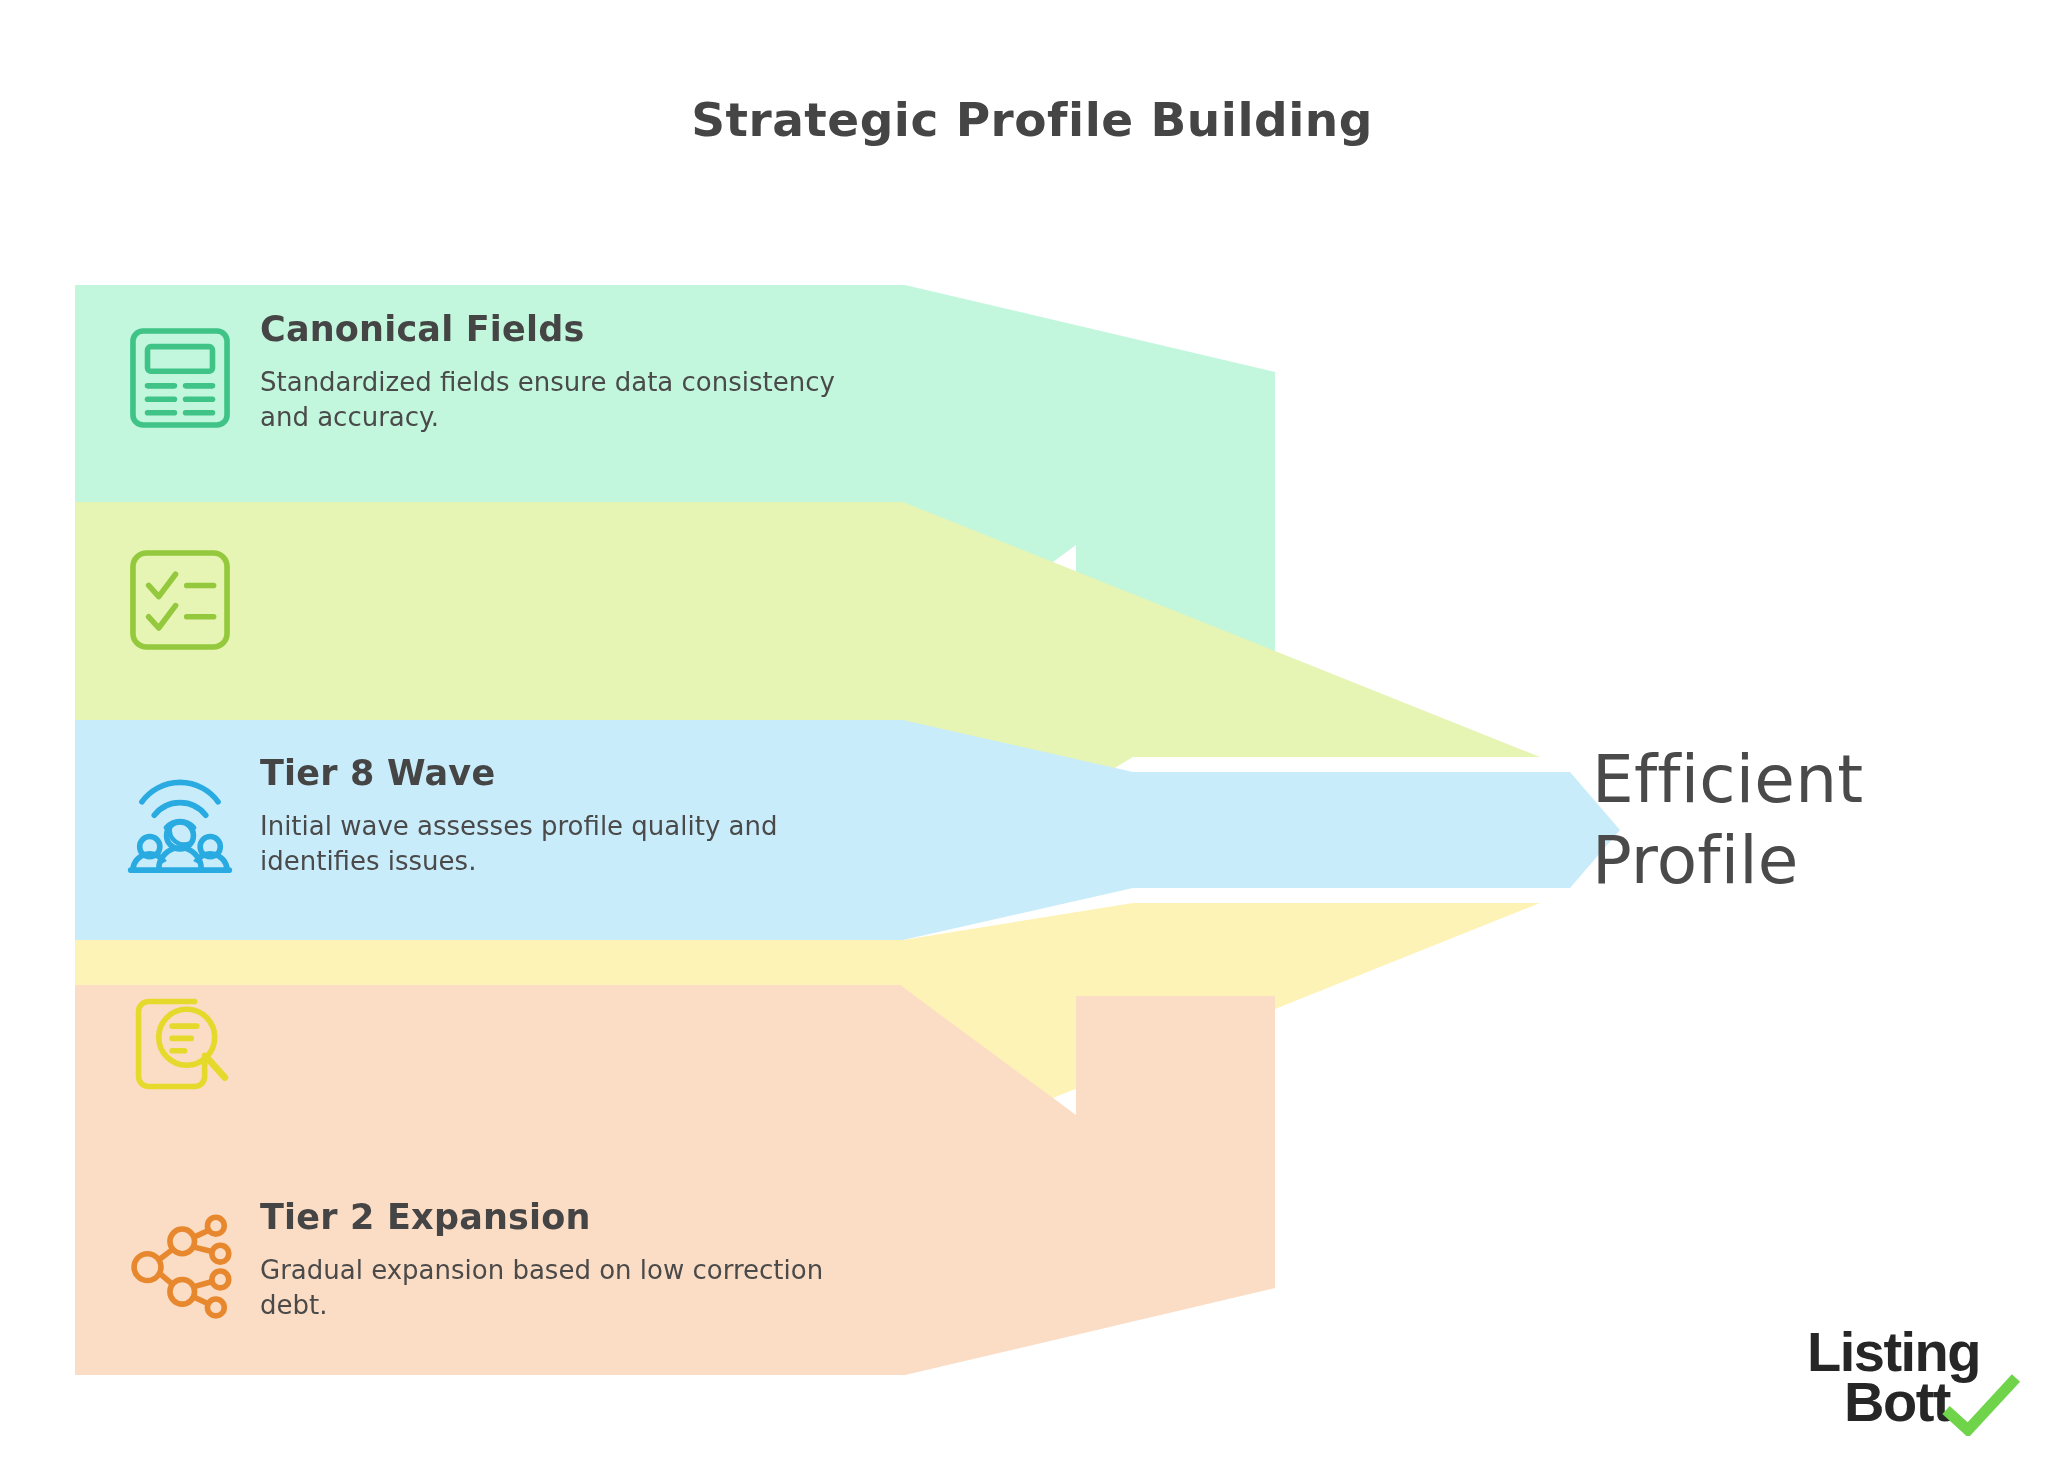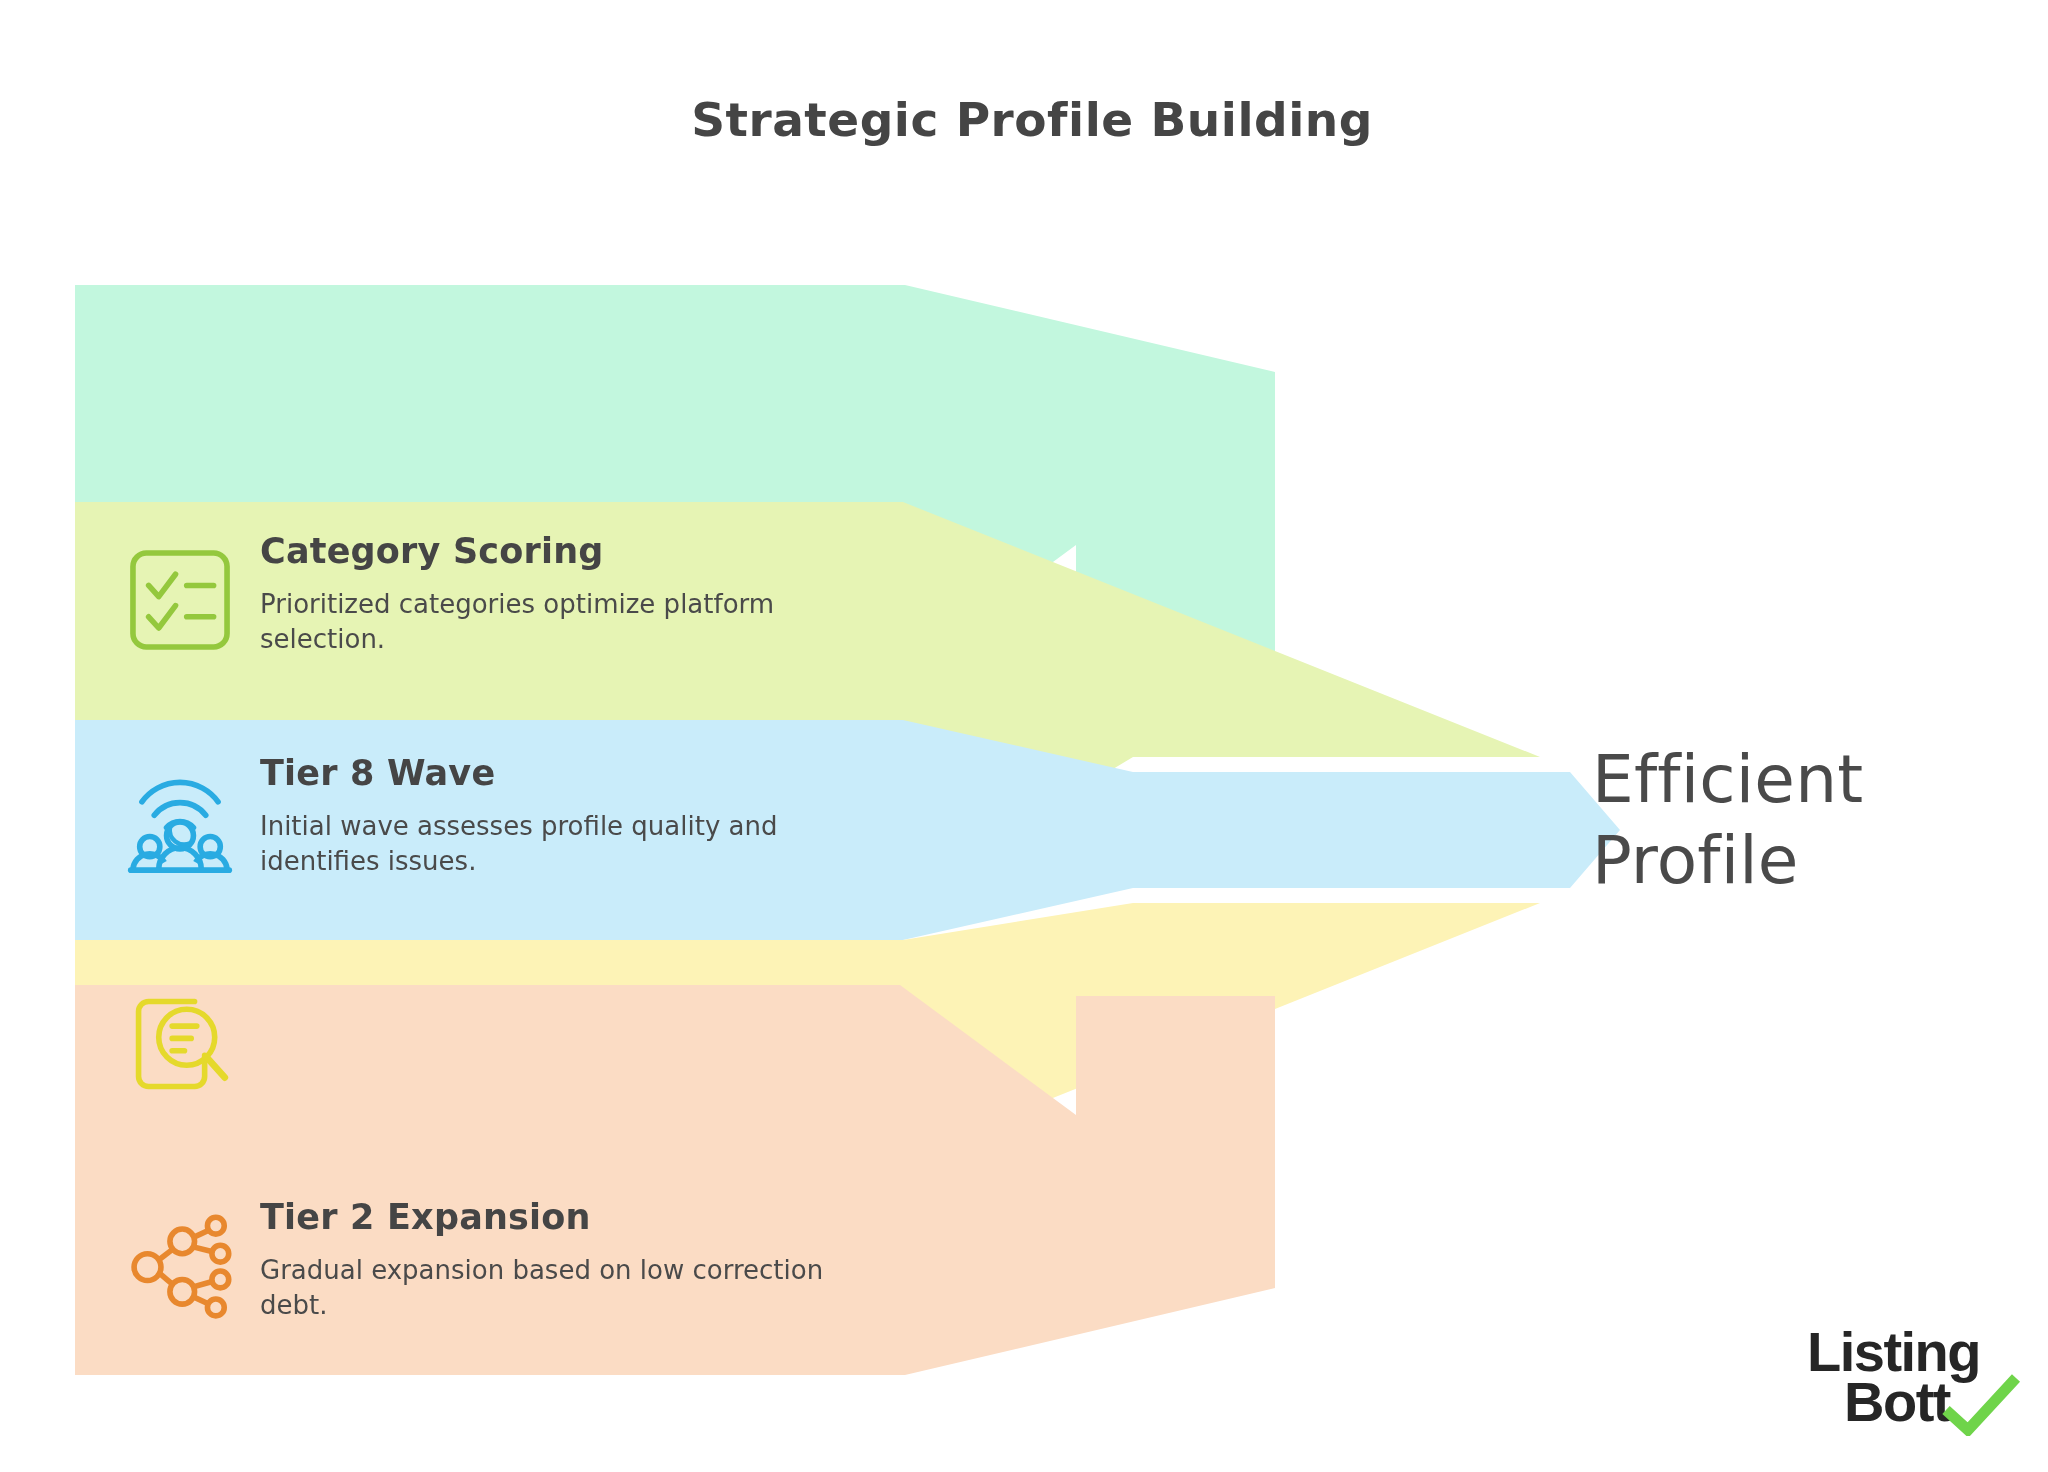--- a/index.html
+++ b/index.html
@@ -161,33 +161,45 @@
 
     <path fill="#e6f4b4" d="M 75,502 L 903,502 L 1540,757 L 1133,757 L 903,895 L 75,895 Z"></path>
 
     <path fill="#c9ecfa" d="M 75,720 L 903,720 L 1133,772 L 1570,772 L 1620,830 L 1570,888 L 1133,888 L 903,940 L 75,940 Z"></path>
 
     <path fill="#fdf3b6" d="M 75,940 L 903,940 L 1133,903 L 1540,903 L 903,1158 L 75,1158 Z"></path>
 
     <path fill="#fbdcc4" d="M 75,985 L 900,985 L 1076,1115 L 1076,996 L 1275,996 L 1275,1288 L 905,1375 L 75,1375 Z"></path>
   </svg>
 
+  <div class="row" id="row-0">
+    <svg class="row-icon" viewBox="0 0 100 100">
+      <rect x="8" y="8" width="84" height="84" rx="9" ry="9" fill="none" stroke="#3fc387" stroke-width="5"></rect>
+      <rect x="21" y="22" width="58" height="22" rx="3" ry="3" fill="none" stroke="#3fc387" stroke-width="5"></rect>
+      <line x1="21" y1="57" x2="45" y2="57" stroke="#3fc387" stroke-width="5" stroke-linecap="round"></line>
+      <line x1="55" y1="57" x2="79" y2="57" stroke="#3fc387" stroke-width="5" stroke-linecap="round"></line>
+      <line x1="21" y1="69" x2="45" y2="69" stroke="#3fc387" stroke-width="5" stroke-linecap="round"></line>
+      <line x1="55" y1="69" x2="79" y2="69" stroke="#3fc387" stroke-width="5" stroke-linecap="round"></line>
+      <line x1="21" y1="81" x2="45" y2="81" stroke="#3fc387" stroke-width="5" stroke-linecap="round"></line>
+      <line x1="55" y1="81" x2="79" y2="81" stroke="#3fc387" stroke-width="5" stroke-linecap="round"></line>
+    </svg>
+    <div class="row-text">
+      <p class="row-title">Canonical Fields</p>
+      <p class="row-desc">Standardized fields ensure data consistency and accuracy.</p>
+    </div>
+  </div>
 
   <div class="row" id="row-1">
     <svg class="row-icon" viewBox="0 0 100 100">
       <rect x="8" y="8" width="84" height="84" rx="12" ry="12" fill="none" stroke="#94c83d" stroke-width="5"></rect>
       <polyline points="22,37 31,47 46,27" fill="none" stroke="#94c83d" stroke-width="5" stroke-linecap="round" stroke-linejoin="round"></polyline>
       <line x1="56" y1="37" x2="80" y2="37" stroke="#94c83d" stroke-width="5" stroke-linecap="round"></line>
       <polyline points="22,65 31,75 46,55" fill="none" stroke="#94c83d" stroke-width="5" stroke-linecap="round" stroke-linejoin="round"></polyline>
       <line x1="56" y1="65" x2="80" y2="65" stroke="#94c83d" stroke-width="5" stroke-linecap="round"></line>
     </svg>
-    <div class="row-text">
-      <p class="row-title">Category Scoring</p>
-      <p class="row-desc">Prioritized categories optimize platform selection.</p>
-    </div>
   </div>
 
   <div class="row" id="row-2">
     <svg class="row-icon" viewBox="0 0 100 100">
       <path d="M 16,32 A 42,42 0 0 1 84,32" fill="none" stroke="#29abe2" stroke-width="5" stroke-linecap="round"></path>
       <path d="M 27,44 A 29,29 0 0 1 73,44" fill="none" stroke="#29abe2" stroke-width="5" stroke-linecap="round"></path>
       <path d="M 38,55 A 16,16 0 0 1 62,55" fill="none" stroke="#29abe2" stroke-width="5" stroke-linecap="round"></path>
       <circle cx="50" cy="62" r="12" fill="none" stroke="#29abe2" stroke-width="5"></circle>
       <path d="M 41,55 A 13,13 0 0 0 59,69" fill="none" stroke="#29abe2" stroke-width="4"></path>
       <circle cx="23" cy="72" r="9" fill="none" stroke="#29abe2" stroke-width="5"></circle>

